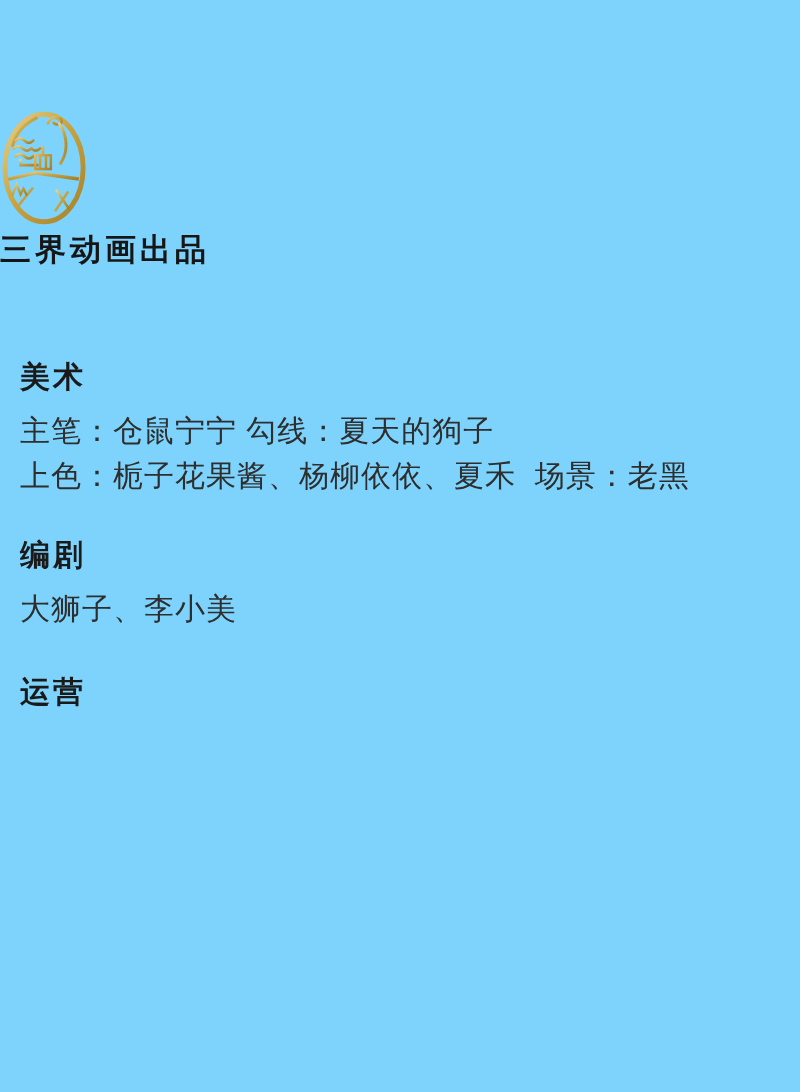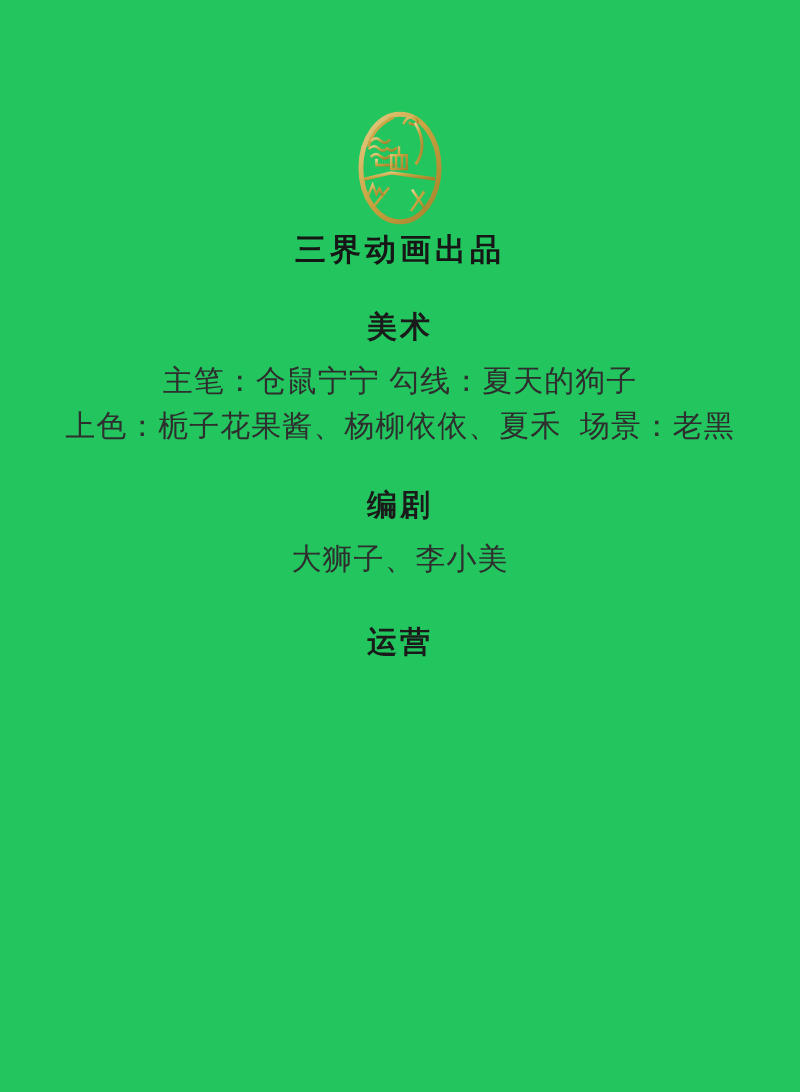--- a/index.html
+++ b/index.html
@@ -4,43 +4,43 @@
 <style>
   html, body {
     margin: 0;
     padding: 0;
     background: #ffffff;
   }
   .page {
     position: relative;
     width: 800px;
     height: 1092px;
-    background: #22c55e;
+    background: #7dd3fc;
     overflow: hidden;
     font-family: "Liberation Sans", "DejaVu Sans", sans-serif;
-    text-align: center;
+    text-align: left;
   }
   .logo-block {
     padding-top: 110px;
     line-height: 0;
   }
   .logo-caption {
     margin-top: 6px;
     font-size: 31px;
     line-height: 36px;
     font-weight: 800;
     letter-spacing: 4px;
     color: #161616;
   }
   .sections {
     margin: 0 auto;
     width: 760px;
   }
   .credits-section { margin-top: 40px; }
-  .credits-section.first { margin-top: 42px; }
+  .credits-section.first { margin-top: 92px; }
   .credits-section.quality { margin-top: 38px; }
   .credits-section.operations { margin-top: 44px; }
   .section-title {
     margin: 0 0 14px 0;
     font-size: 30px;
     line-height: 34px;
     font-weight: 700;
     letter-spacing: 3px;
     color: #1a1a1a;
   }

